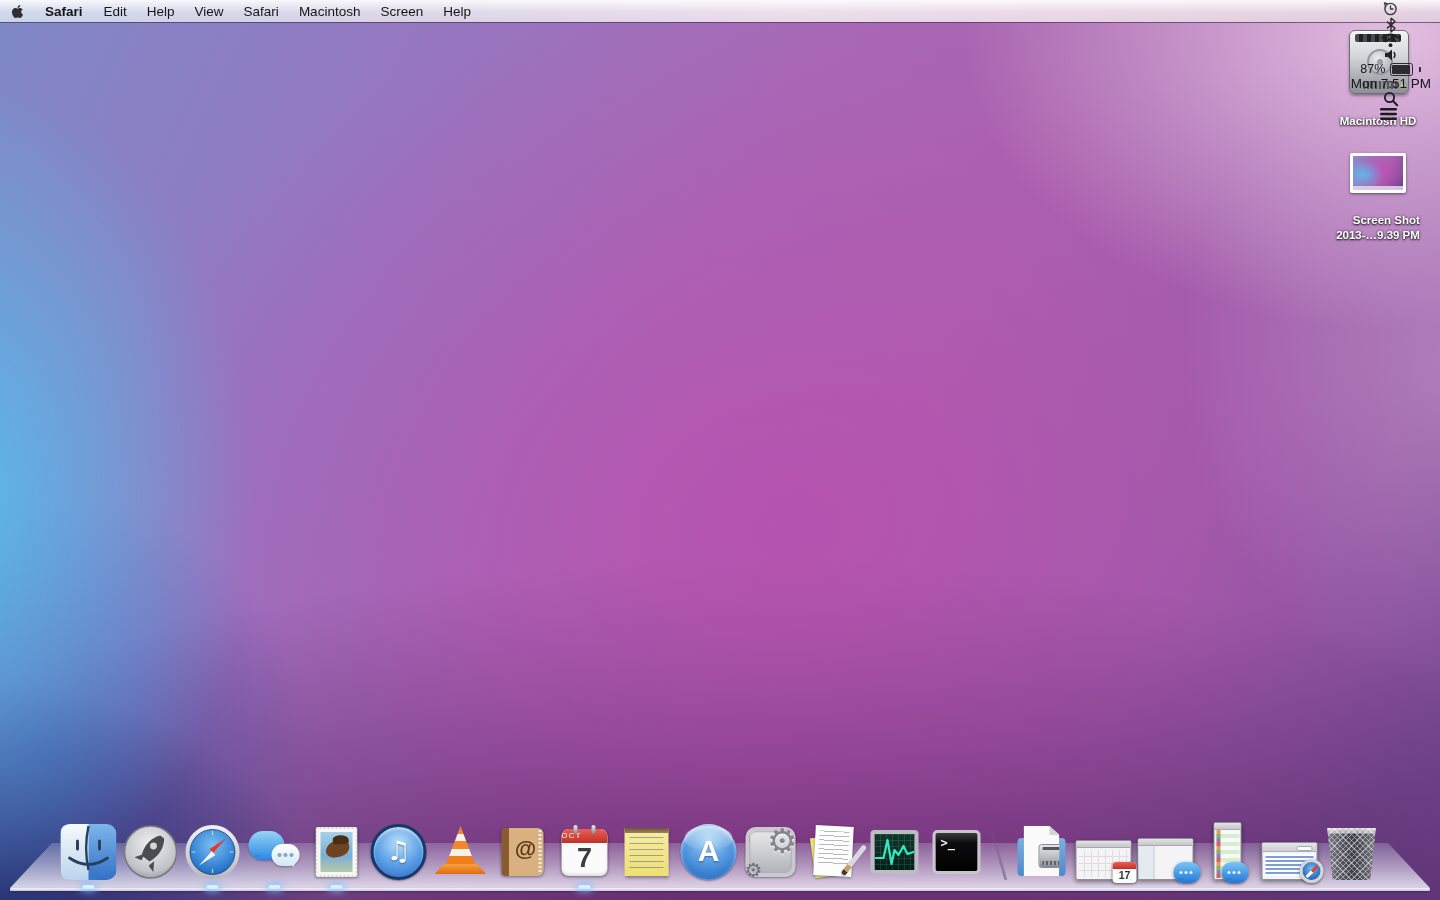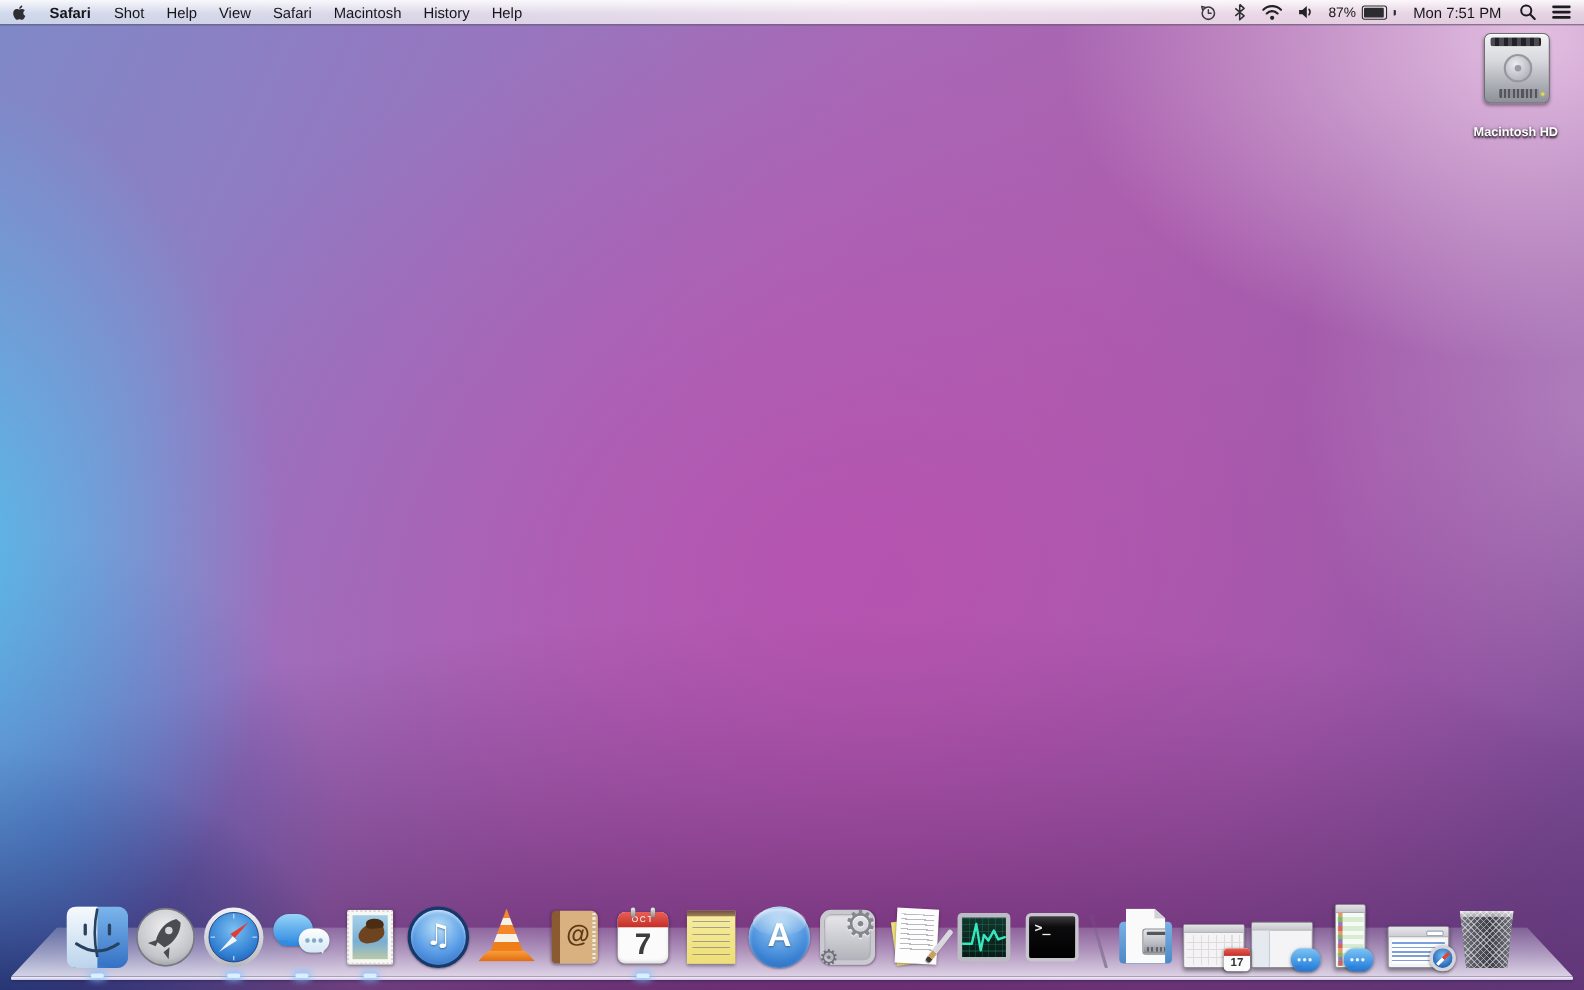--- a/index.html
+++ b/index.html
@@ -20,21 +20,21 @@
   
   .menubar{position:absolute;left:0;top:0;width:1440px;height:22px;display:flex;align-items:center;
     background-image:linear-gradient(180deg,rgba(255,255,255,.85),rgba(255,255,255,.15) 55%,rgba(255,255,255,0)),
       linear-gradient(90deg,#c9d3e9 0%,#d9d2e5 28%,#ead9e9 55%,#e6d1e2 80%,#dfcadd 100%);
     box-shadow:0 1px 0 rgba(60,50,75,.65);
     font-size:13.5px;color:#161618;z-index:30;}
   .mb-left{display:flex;height:100%;}
   .apple{display:flex;align-items:center;justify-content:center;width:34px;height:100%;}
   .menu-item{padding:0 10px;height:100%;display:flex;align-items:center;}
   .menu-item.app{font-weight:bold;padding:0 11px;}
-  .mb-right{margin-left:auto;display:flex;align-items:center;height:100%;gap:0;}
+  .mb-right{margin-left:auto;display:flex;align-items:center;height:100%;gap:0;flex-direction:column;}
   .status-item{height:100%;display:flex;align-items:center;padding:0 7px;}
   .status-item svg{display:block;}
   .battery-wrap{display:flex;align-items:center;gap:5px;}
   .batt-body{position:relative;width:21px;height:11px;border:1.5px solid #2c2c30;border-radius:2.5px;}
   .batt-fill{position:absolute;left:1px;top:1px;bottom:1px;width:86%;background:#2c2c30;border-radius:1px;}
   .batt-tip{width:2px;height:5px;background:#2c2c30;border-radius:0 1px 1px 0;margin-left:1px;}
   .clock{padding:0 9px;font-size:13.5px;}
 
   
   .desk-icon{position:absolute;width:96px;display:flex;flex-direction:column;align-items:center;z-index:5;}
@@ -106,21 +106,21 @@
     clip-path:polygon(18% 0,82% 0,100% 100%,0 100%);border-radius:2px;}
   
   .book{position:absolute;left:7px;top:4px;width:42px;height:48px;border-radius:4px 6px 6px 4px;
     background:linear-gradient(90deg,#8a5a30 0 8px,#d9b080 8px 100%);box-shadow:0 1px 3px rgba(0,0,0,.4);}
   .book::before{content:"";position:absolute;right:2px;top:2px;bottom:2px;width:3px;background:repeating-linear-gradient(180deg,#f4ead8 0 2px,#cbb693 2px 4px);}
   .book .at{position:absolute;left:10px;top:8px;width:28px;text-align:center;font-size:22px;font-weight:bold;color:#5c3a16;}
   
   .cal{position:absolute;left:5px;top:5px;width:46px;height:47px;background:#fbfbfb;border-radius:7px;overflow:hidden;
     box-shadow:0 1px 3px rgba(0,0,0,.45),inset 0 -2px 3px rgba(0,0,0,.12);}
   .cal-top{height:14px;background:linear-gradient(180deg,#ea6056,#c23028);color:#fff;font-size:7.5px;font-weight:normal;
-    letter-spacing:1.5px;line-height:14px;text-align:center;}
+    letter-spacing:1.5px;line-height:14px;}
   .cal-day{font-size:27px;font-weight:bold;color:#3c3c3e;text-align:center;line-height:31px;}
   .ring{position:absolute;top:1px;width:4px;height:9px;border-radius:2px;background:linear-gradient(180deg,#eee,#888);box-shadow:0 0 1px #555;}
   .ring.r1{left:17px;} .ring.r2{right:17px;}
   
   .sticky{position:absolute;left:6px;top:4px;width:44px;height:48px;background:linear-gradient(180deg,#f6eea2 0%,#eede74 100%);
     box-shadow:0 2px 3px rgba(0,0,0,.35);}
   .sticky::before{content:"";position:absolute;left:0;right:0;top:0;height:5px;background:linear-gradient(180deg,#6e5338,#a3805c);}
   .sticky::after{content:"";position:absolute;left:5px;right:5px;top:9px;bottom:5px;
     background:repeating-linear-gradient(180deg,rgba(85,85,140,.5) 0 1px,transparent 1px 6px);}
   
@@ -215,26 +215,26 @@
 <div class="screen">
 
   <div class="menubar">
     <div class="mb-left">
       <div class="apple">
         <svg width="13" height="15" viewBox="0 0 384 512">
           <path fill="#2e2e33" d="M318.7 268.7c-.2-36.7 16.4-64.4 50-84.8-18.8-26.9-47.2-41.7-84.7-44.6-35.5-2.7-74.3 20.7-88.5 20.7-15 0-49.4-19.7-76.4-19.7C63.3 141.2 4 184.8 4 273.5q0 39.3 14.4 81.2c12.8 36.7 59 126.7 107.2 125.2 25.2-.6 43-17.9 75.8-17.9 31.8 0 48.3 17.9 76.4 17.9 48.6-.7 90.4-82.5 102.6-119.3-65.2-30.7-61.7-90-61.7-91.9zm-56.6-164.2c27.3-32.4 24.8-61.9 24-72.5-24.1 1.4-52 16.4-67.9 34.9-17.5 19.8-27.8 44.3-25.6 71.9 26.1 2 49.9-11.4 69.5-34.3z"></path>
         </svg>
       </div>
       <div class="menu-item app">Safari</div>
-      <div class="menu-item">Shot</div>
+      <div class="menu-item">Edit</div>
       <div class="menu-item">Help</div>
       <div class="menu-item">View</div>
       <div class="menu-item">Safari</div>
       <div class="menu-item">Macintosh</div>
-      <div class="menu-item">History</div>
+      <div class="menu-item">Screen</div>
       <div class="menu-item">Help</div>
     </div>
     <div class="mb-right">
       <div class="status-item">
         <svg width="17" height="17" viewBox="0 0 17 17">
           <circle cx="8.5" cy="9" r="5.6" fill="none" stroke="#3a3a40" stroke-width="1.4"></circle>
           <path d="M8.5 9 V5.8 M8.5 9 H11" stroke="#3a3a40" stroke-width="1.3" stroke-linecap="round"></path>
           <path d="M3.2 5.6 L2.4 2.8 L5.2 3.6" fill="none" stroke="#3a3a40" stroke-width="1.3" stroke-linecap="round" stroke-linejoin="round"></path>
         </svg>
       </div>
@@ -284,20 +284,29 @@
     <div class="hd-icon">
       <div class="hd-body"></div>
         <div class="hd-top"></div>
         <div class="hd-circle"></div>
         <div class="hd-vent"></div>
         <div class="hd-led"></div>
     </div>
     <div class="desk-label">Macintosh HD</div>
   </div>
 
+  <div class="desk-icon" style="left:1330px;top:153px;">
+    <div class="shot-icon">
+        <div class="shot-img"></div>
+      </div>
+    <div class="desk-label">
+      <div>Screen Shot</div>
+      <div>2013-…9.39 PM</div>
+    </div>
+  </div>
 
   <div class="dock">
     <div class="shelf"></div>
     <div class="shelf-front"></div>
 
     <div class="dock-row">
       <div id="dock-apps" style="display:flex;align-items:flex-end;gap:6px;">
 
         <div class="dock-item">
           <div class="ic">

